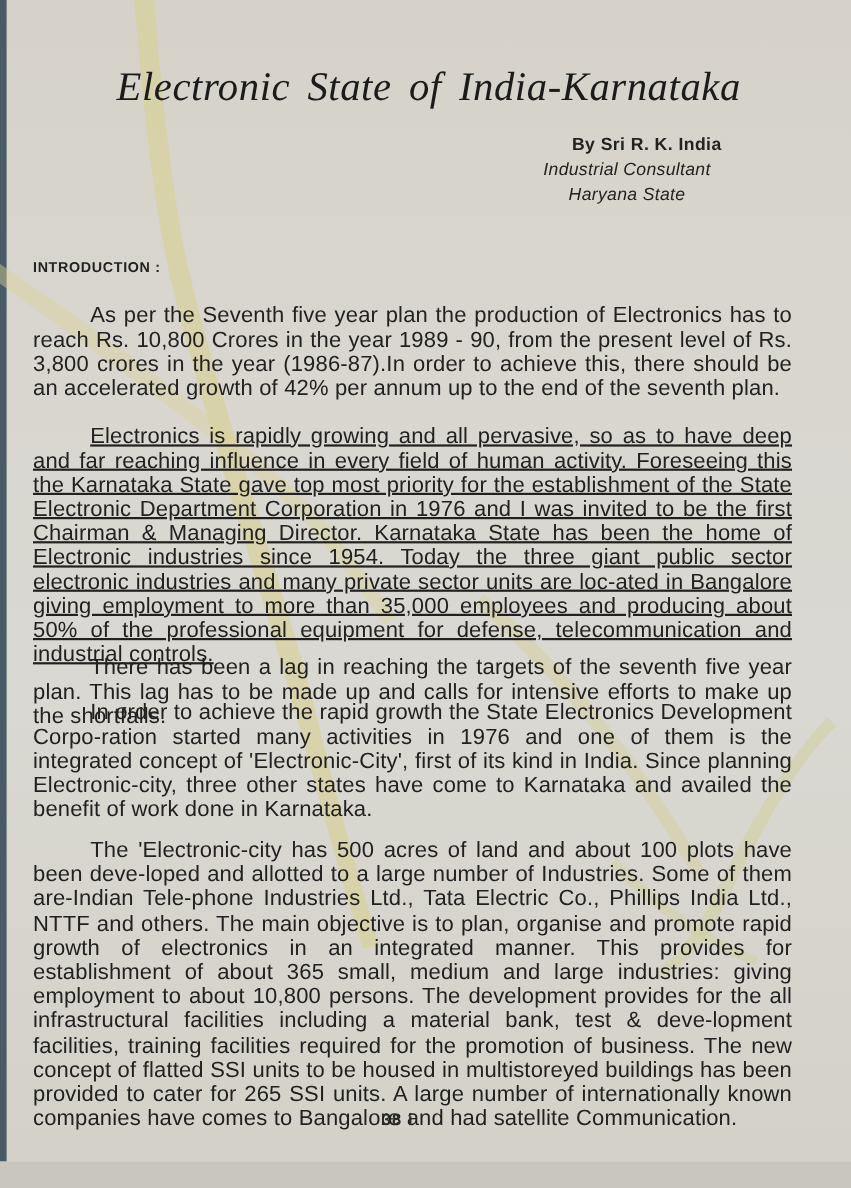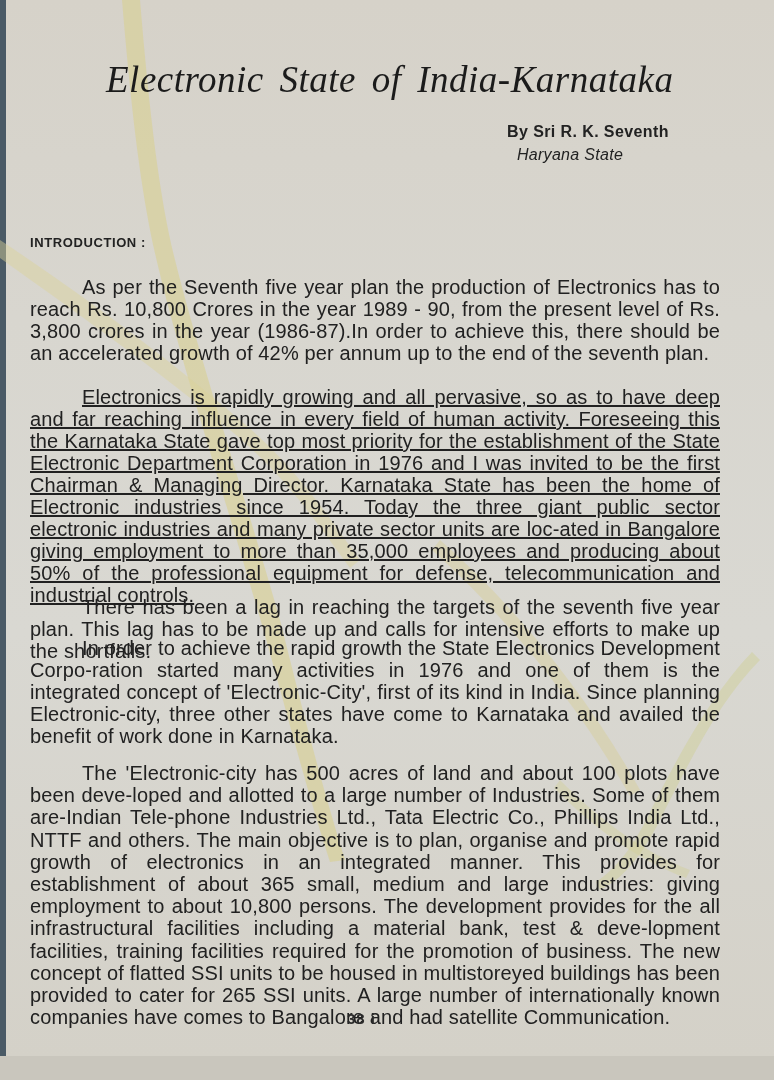--- a/index.html
+++ b/index.html
@@ -61,21 +61,22 @@
       <path d="M440 540 C520 610 590 700 640 790 L630 796 C580 708 510 620 432 550 Z" fill="#d6cf96" opacity="0.45"></path>
       <path d="M760 660 C720 700 690 760 660 820 C640 860 620 880 600 890 L596 882 C614 870 632 850 650 812 C680 752 712 694 752 652 Z" fill="#cfcf9a" opacity="0.5"></path>
       <path d="M560 780 C600 820 640 850 690 870 L686 878 C634 858 594 828 554 788 Z" fill="#d3d09c" opacity="0.45"></path>
     </svg>
   </div>
 
   <div class="content">
     <div class="title">Electronic State of India-Karnataka</div>
 
     <div class="byline">
-      <div class="author">By Sri R. K. Seventh</div>
+      <div class="author">By Sri R. K. India</div>
+      <div class="role">Industrial Consultant</div>
       <div class="role">Haryana State</div>
     </div>
 
     <div class="heading">INTRODUCTION :</div>
 
     <p class="para p1" style="margin:0;">As per the Seventh five year plan the production of Electronics has to reach Rs. 10,800 Crores in the year 1989 - 90, from the present level of Rs. 3,800 crores in the year (1986-87).In order to achieve this, there should be an accelerated growth of 42% per annum up to the end of the seventh plan.</p>
     <p class="para p2" style="margin:0;">Electronics is rapidly growing and all pervasive, so as to have deep and far reaching influence in every field of human activity. Foreseeing this the Karnataka State gave top most priority for the establishment of the State Electronic Department Corporation in 1976 and I was invited to be the first Chairman &amp; Managing Director. Karnataka State has been the home of Electronic industries since 1954. Today the three giant public sector electronic industries and many private sector units are loc-ated in Bangalore giving employment to more than 35,000 employees and producing about 50% of the professional equipment for defense, telecommunication and industrial controls.</p>
     <p class="para p3" style="margin:0;">There has been a lag in reaching the targets of the seventh five year plan. This lag has to be made up and calls for intensive efforts to make up the shortfalls.</p>
     <p class="para p4" style="margin:0;">In order to achieve the rapid growth the State Electronics Development Corpo-ration started many activities in 1976 and one of them is the integrated concept of 'Electronic-City', first of its kind in India. Since planning Electronic-city, three other states have come to Karnataka and availed the benefit of work done in Karnataka.</p>
     <p class="para p5" style="margin:0;">The 'Electronic-city has 500 acres of land and about 100 plots have been deve-loped and allotted to a large number of Industries. Some of them are-Indian Tele-phone Industries Ltd., Tata Electric Co., Phillips India Ltd., NTTF and others. The main objective is to plan, organise and promote rapid growth of electronics in an integrated manner. This provides for establishment of about 365 small, medium and large industries: giving employment to about 10,800 persons. The development provides for the all infrastructural facilities including a material bank, test &amp; deve-lopment facilities, training facilities required for the promotion of business. The new concept of flatted SSI units to be housed in multistoreyed buildings has been provided to cater for 265 SSI units. A large number of internationally known companies have comes to Bangalore and had satellite Communication.</p>

